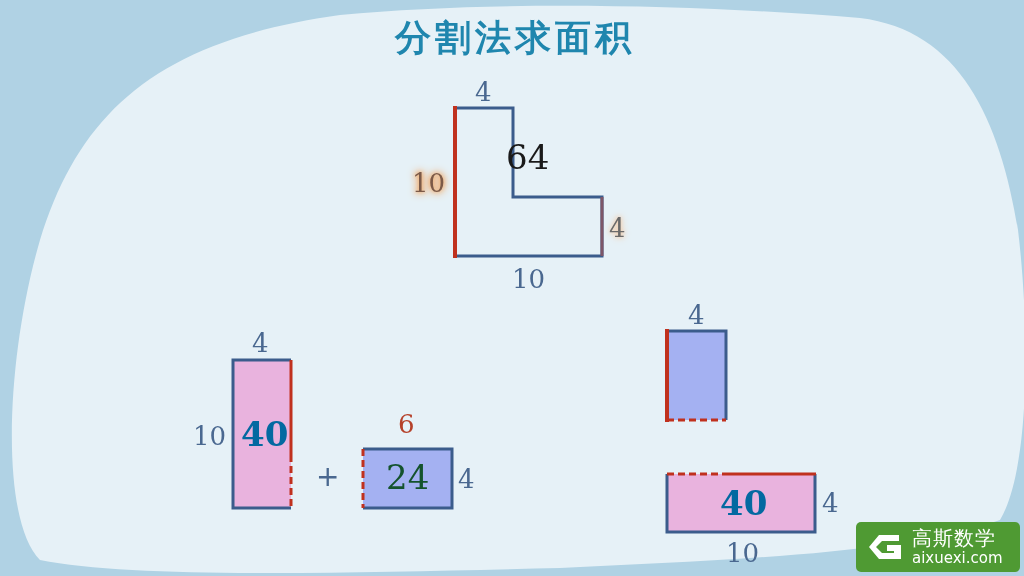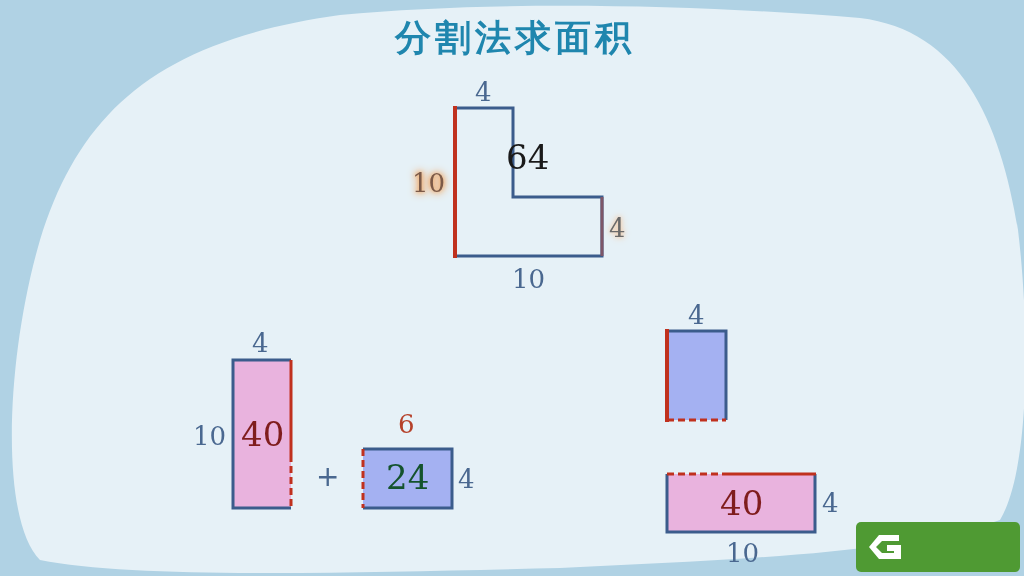--- a/index.html
+++ b/index.html
@@ -11,21 +11,21 @@
   .stage { position: absolute; left: 0; top: 0; width: 1024px; height: 576px; padding-left: 40px; }
   .blob { position: absolute; left: 0; top: 0; }
   .title {
     position: absolute; left: 360px; top: 14px; width: 310px; text-align: center;
     font-family: "DejaVu Sans", sans-serif; font-size: 36px; font-weight: bold;
     color: #1f86ae; letter-spacing: 4px;
   }
   .lbl { position: absolute; font-family: "DejaVu Serif", serif; font-size: 26px; color: #4a6890; line-height: 1; }
   .lbl.big { font-size: 34px; }
   .lbl.black { color: #1a1a1a; margin-left: 44px; }
-  .lbl.magenta { color: #7f1d1d; }
+  .lbl.magenta { color: #0369a1; font-weight: bold; }
   .lbl.blue { color: #14532d; }
   .lbl.red { color: #b5412a; }
   .lbl.hl-orange { text-shadow: 0 0 4px #f1a35d, 0 0 8px #f1a35d, 0 0 10px #f1a35d; color: #7c5a48; }
   .lbl.hl-peach { text-shadow: 0 0 4px #f3c9a3, 0 0 8px #f3c9a3; color: #6a6a6a; }
   .plus { position: absolute; font-family: "DejaVu Sans", sans-serif; font-size: 28px; color: #4a6890; }
   .logo {
     position: absolute; left: 856px; top: 522px; width: 164px; height: 50px;
     background: #4f9a33; border-radius: 5px; display: flex; align-items: center;
   }
   .logo-mark {
@@ -90,14 +90,18 @@
   <div class="lbl big magenta" style="left:720px;top:486px">40</div>
   <div class="lbl" style="left:822px;top:490px">4</div>
   <div class="lbl" style="left:726px;top:540px">10</div>
 
   <div class="logo">
     <div class="logo-mark">
       <svg width="40" height="36" viewBox="0 0 40 36">
         <path d="M34 6 L14 6 L4 18 L14 30 L36 30 L36 16 L22 16 L22 22 L29 22 L29 24 L17 24 L11 18 L17 12 L34 12 Z" fill="#ffffff"></path>
       </svg>
     </div>
+    <div class="logo-text">
+      <span class="logo-cn">高斯数学</span>
+      <span class="logo-url">aixuexi.com</span>
+    </div>
   </div>
 </div>
 
 </body></html>

